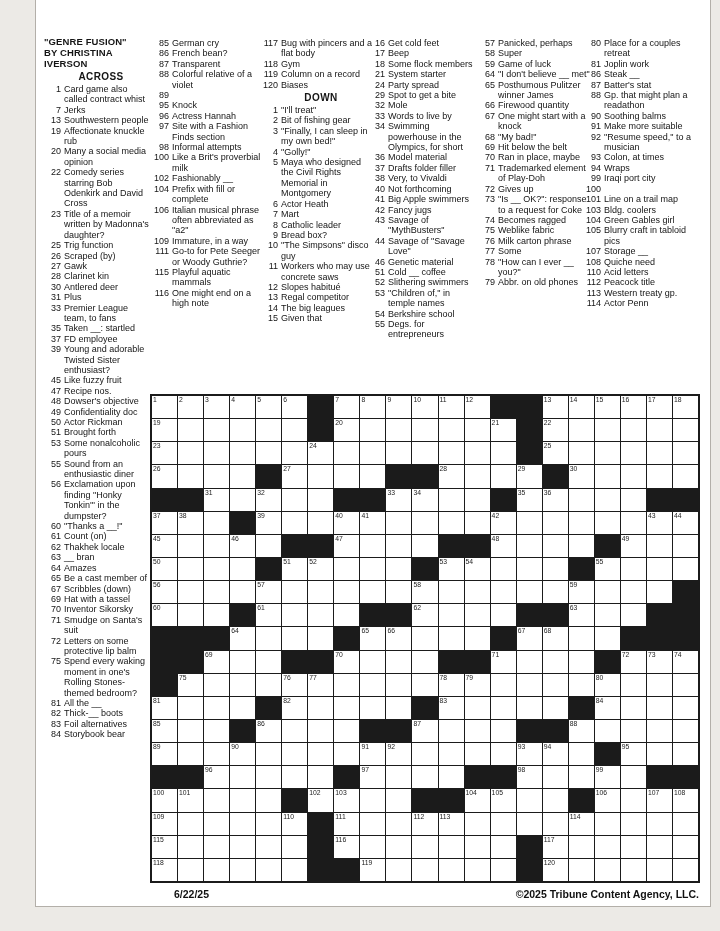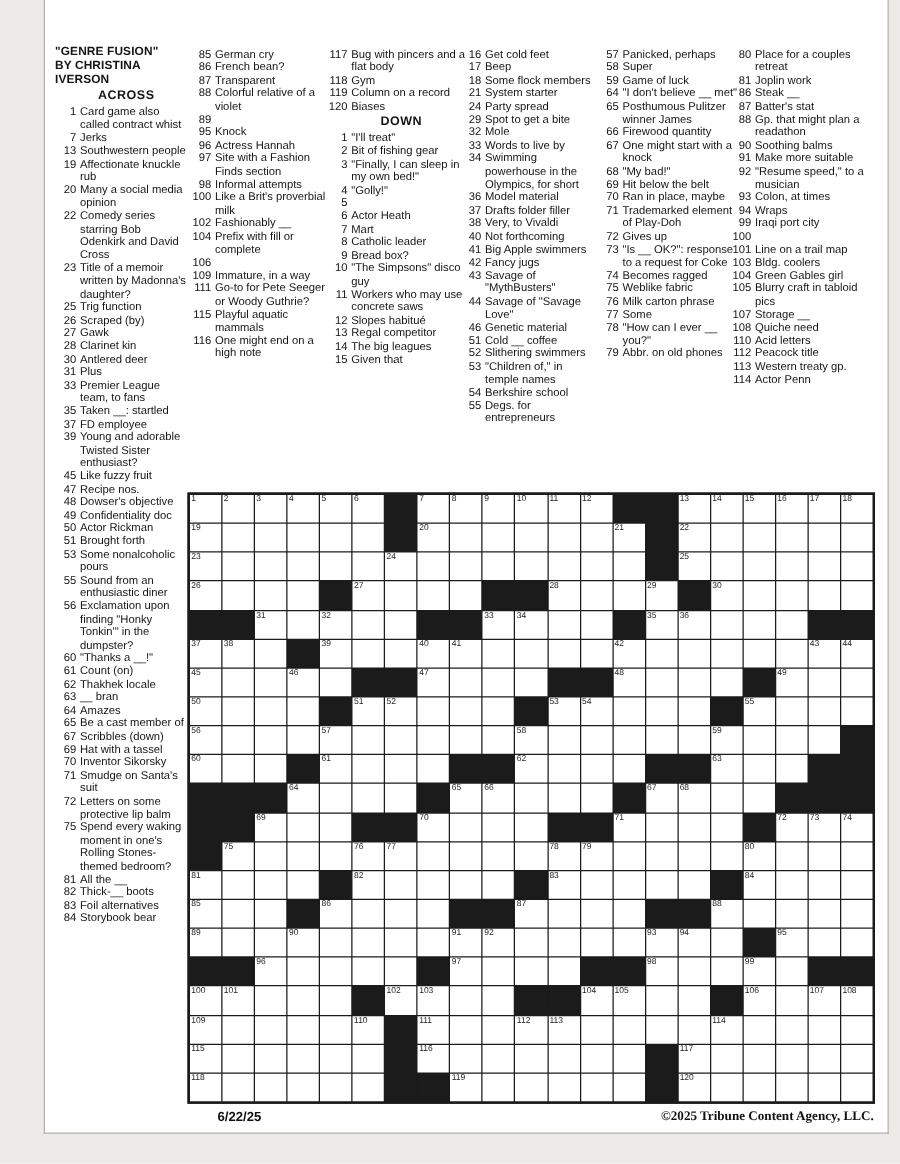--- a/index.html
+++ b/index.html
@@ -36,21 +36,21 @@
     position:absolute; top:0px; left:1px;
     font-size:6.8px; line-height:7.5px; color:#222;
   }
   .footer-date {
     position:absolute; left:154px; top:888px;
     font-weight:bold; font-size:10.5px;margin-left:20px;
   }
   .footer-copyright {
     position:absolute; right:21px; top:888px;
     font-weight:bold; font-size:10.5px;
-    font-family:Liberation Serif, serif;
+    font-family:Liberation Sans, sans-serif;
   }
 </style>
 </head>
 <body>
 
 <div class="page"></div>
 
 <div class="clue-col" style="left:44px; top:36px; width:106px;">
     <div class="title-line">"GENRE FUSION"</div>
     <div class="title-line">BY CHRISTINA</div>
@@ -269,20 +269,21 @@
     <div class="clue">
       <span class="clue-num">102</span>
       <span class="clue-text">Fashionably __</span>
     </div>
     <div class="clue">
       <span class="clue-num">104</span>
       <span class="clue-text">Prefix with fill or complete</span>
     </div>
     <div class="clue">
       <span class="clue-num">106</span>
+      <span class="clue-text">Italian musical phrase often abbreviated as "a2"</span>
     </div>
     <div class="clue">
       <span class="clue-num">109</span>
       <span class="clue-text">Immature, in a way</span>
     </div>
     <div class="clue">
       <span class="clue-num">111</span>
       <span class="clue-text">Go-to for Pete Seeger or Woody Guthrie?</span>
     </div>
     <div class="clue">
@@ -324,20 +325,21 @@
     <div class="clue">
       <span class="clue-num">3</span>
       <span class="clue-text">"Finally, I can sleep in my own bed!"</span>
     </div>
     <div class="clue">
       <span class="clue-num">4</span>
       <span class="clue-text">"Golly!"</span>
     </div>
     <div class="clue">
       <span class="clue-num">5</span>
+      <span class="clue-text">Maya who designed the Civil Rights Memorial in Montgomery</span>
     </div>
     <div class="clue">
       <span class="clue-num">6</span>
       <span class="clue-text">Actor Heath</span>
     </div>
     <div class="clue">
       <span class="clue-num">7</span>
       <span class="clue-text">Mart</span>
     </div>
     <div class="clue">

